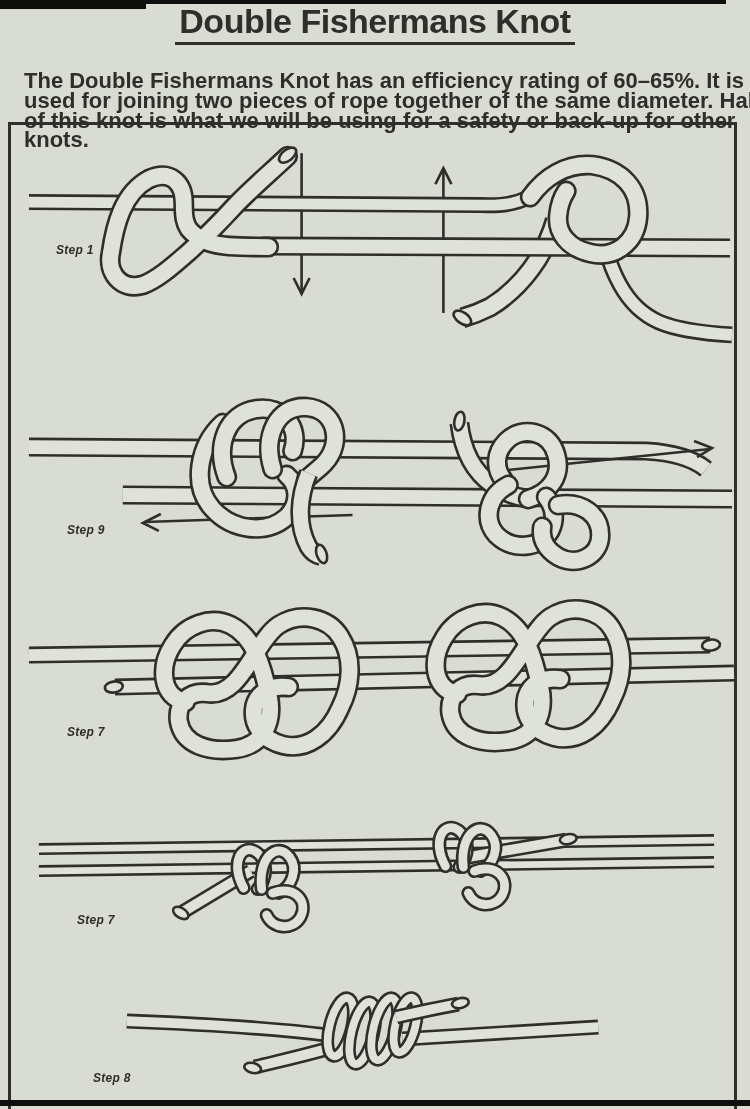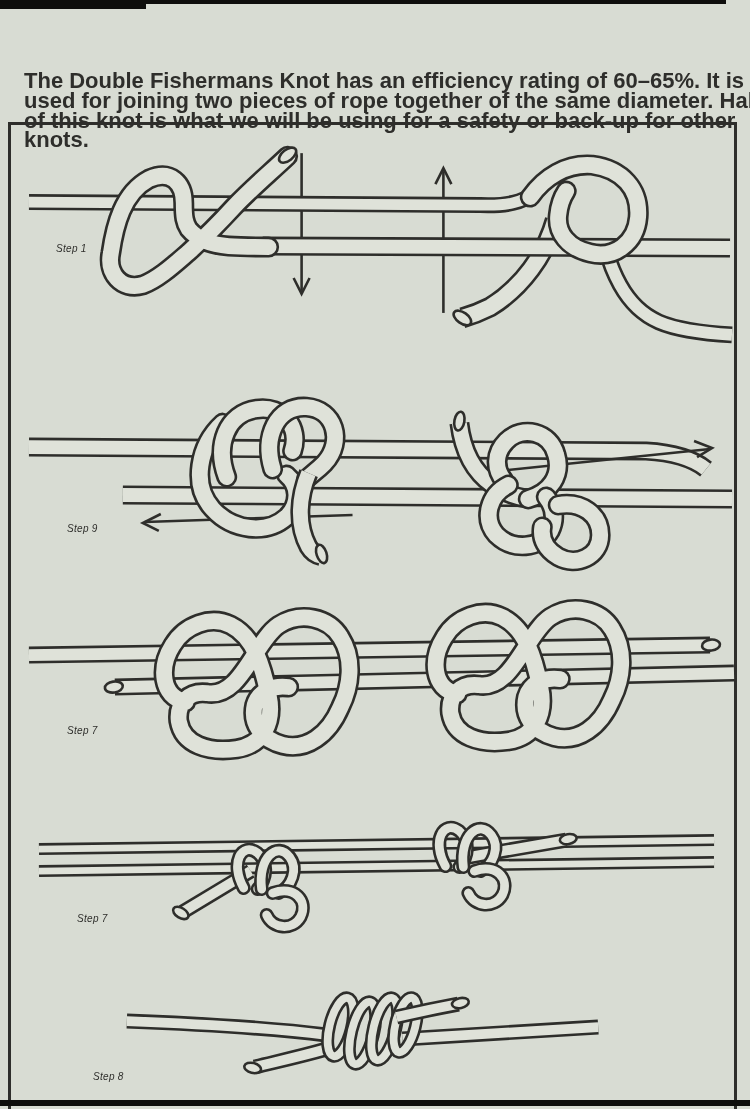--- a/index.html
+++ b/index.html
@@ -33,34 +33,35 @@
   }
   .figure-box{
     position:absolute;left:8px;top:122px;width:729px;height:1000px;
     border:3.5px solid var(--ink,#262623);
     box-sizing:border-box;
   }
   .step{position:relative;width:100%;}
   .step svg{display:block;width:100%;height:100%;overflow:visible;}
   .step-label{
     position:absolute;
-    font-style:italic;font-weight:normal;font-size:10px;letter-spacing:0.3px;
+    font-style:italic;font-weight:bold;font-size:12px;letter-spacing:0.3px;
     color:var(--ink,#2e2e2b);
   }
   .cap{fill:var(--rope,#dfe2d9);stroke:var(--ink,#2e2e2b);stroke-width:2.6;}
   .arrowline{stroke:var(--ink,#2e2e2b);stroke-width:2.6;fill:none;}
 </style>
 </head>
 <body>
 
 <div class="page">
 
   <div class="scan-bar scan-top-thin"></div>
   <div class="scan-bar scan-top-thick"></div>
 
+  <h1 class="title"><span>Double Fishermans Knot</span></h1>
 
   <p class="intro">The Double Fishermans Knot has an efficiency rating of 60–65%. It is used for joining two pieces of rope together of the same diameter. Half of this knot is what we will be using for a safety or back-up for other knots.</p>
 
   <div class="figure-box">
 
     <div class="step" style="height:268px">
       <svg viewBox="0 0 724 268">
 
         <path class="arrowline" d="M 291,28 L 291,166"></path>
         <polyline class="arrowline" points="283,153 291,169 299,153"></polyline>

